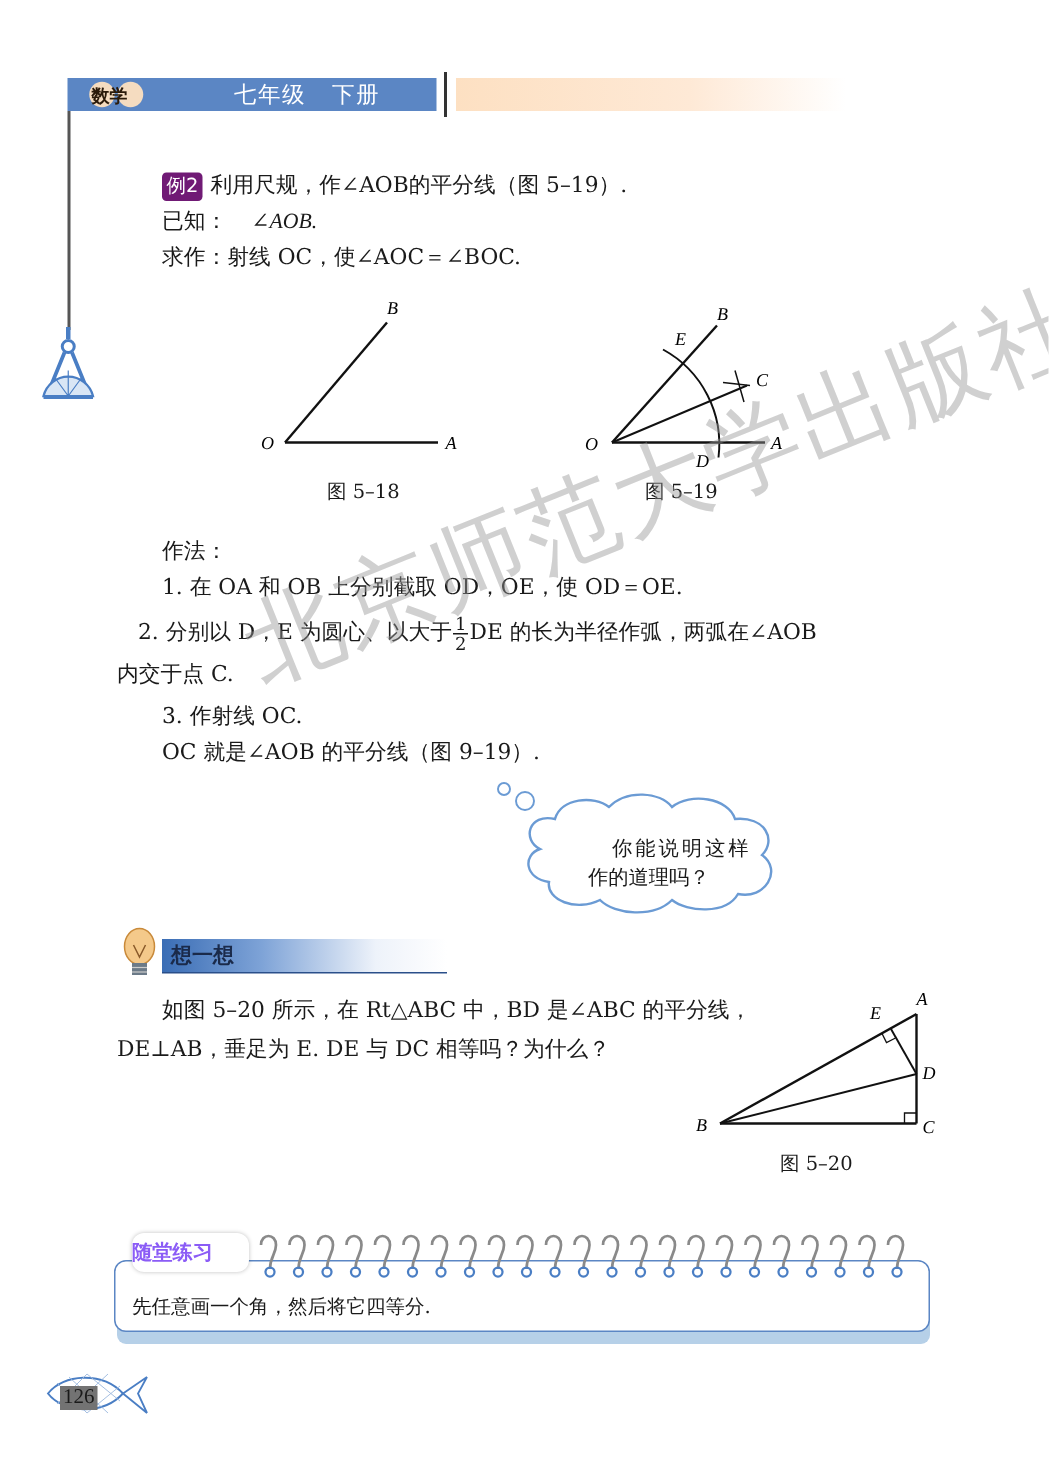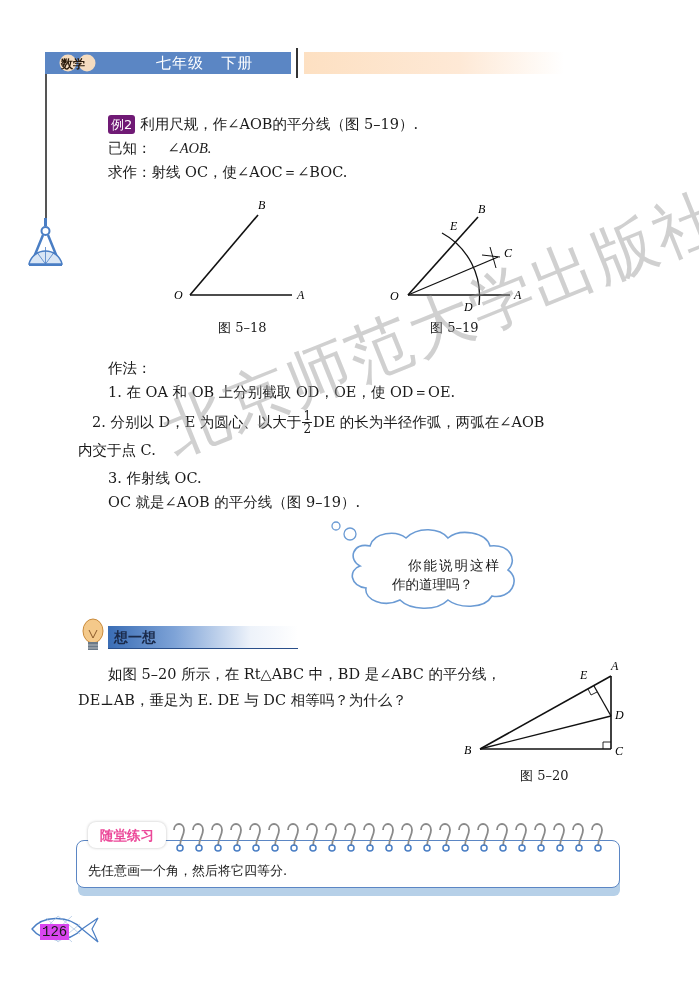--- a/index.html
+++ b/index.html
@@ -19,21 +19,21 @@
   .lbl{font-family:"Liberation Serif",serif;font-style:italic;font-size:12px;}
   .frac{display:inline-block;vertical-align:middle;text-align:center;font-size:12px;line-height:12px;margin:0 1px;}
   .frac span{display:block;}
   .frac .num{border-bottom:1px solid #1a1a1a;padding:0 1px;}
   .watermark{left:150px;top:395px;font-family:"DejaVu Serif",serif;font-size:64px;color:rgba(150,150,150,0.45);transform:rotate(-22deg);transform-origin:left top;white-space:nowrap;letter-spacing:2px;pointer-events:none;}
   .think-title{left:108px;top:626px;width:190px;height:22px;background:linear-gradient(90deg,#3a6db5 0%,#7ea3d7 35%,rgba(220,230,245,0.5) 75%,rgba(255,255,255,0) 100%);}
   .think-label{left:114px;top:626px;line-height:22px;color:#1a2a4a;font-family:"DejaVu Sans","Liberation Sans",sans-serif;font-size:14px;font-weight:bold;}
   .think-underline{left:108px;top:648px;width:190px;height:1px;background:#2a4f8a;}
   .practice-shadow{left:78px;top:852px;width:542px;height:44px;background:#b6d0e8;border-radius:0 0 6px 6px;}
   .practice-box{left:76px;top:840px;width:542px;height:46px;border:1.5px solid #5b86c4;border-radius:8px;background:#fff;}
-  .practice-tab{left:88px;top:822px;width:78px;height:26px;background:#fff;border-radius:8px;box-shadow:0 0 3px rgba(0,0,0,0.25);font-family:"DejaVu Sans","Liberation Sans",sans-serif;font-size:13.5px;font-weight:bold;line-height:26px;text-align:center;color:#ec4899;}
+  .practice-tab{left:88px;top:822px;width:78px;height:26px;background:#fff;border-radius:8px;box-shadow:0 0 3px rgba(0,0,0,0.25);font-family:"DejaVu Sans","Liberation Sans",sans-serif;font-size:13.5px;font-weight:bold;line-height:26px;text-align:left;color:#8b5cf6;}
   .page-num{left:40px;top:924px;font-family:"Liberation Serif",serif;font-size:14px;}
 </style>
 </head>
 <body>
 
 <div class="abs header-bar"></div>
 <svg class="abs header-logo" viewBox="0 0 40 18">
   <circle cx="10" cy="9" r="8.5" fill="#f5dcc0"></circle>
   <circle cx="29" cy="9" r="8.5" fill="#f5dcc0"></circle>
   <text x="3" y="14" font-size="12" font-weight="bold" fill="#2a1a0a" font-family="DejaVu Sans, sans-serif">数学</text>
@@ -196,13 +196,13 @@
   <path d="M54 17 L70 6 L64 17 L70 30 Z" fill="none" stroke="#4a7ec4" stroke-width="1.2"></path>
   <g stroke="#9bb8de" stroke-width="0.6">
     <line x1="10" y1="10" x2="30" y2="30"></line>
       <line x1="18" y1="6" x2="44" y2="30"></line>
       <line x1="30" y1="4" x2="52" y2="22"></line>
     <line x1="10" y1="24" x2="30" y2="4"></line>
       <line x1="18" y1="28" x2="44" y2="4"></line>
       <line x1="30" y1="30" x2="52" y2="12"></line>
   </g>
 </svg>
-<div class="abs page-num" style="background:#d946ef;padding:0 2px;font-family:Liberation Mono, monospace;">126</div>
+<div class="abs page-num" style="background:#737373;padding:0 2px;">126</div>
 
 </body></html>

